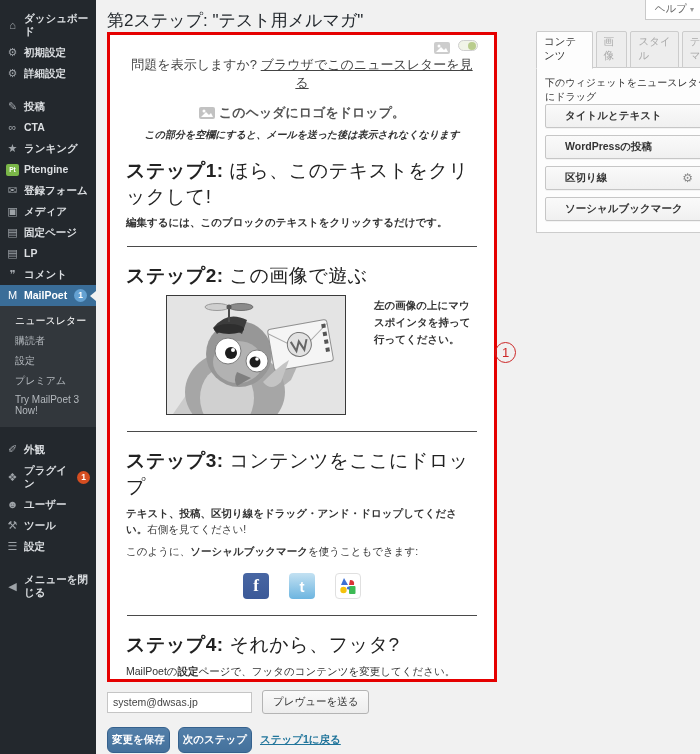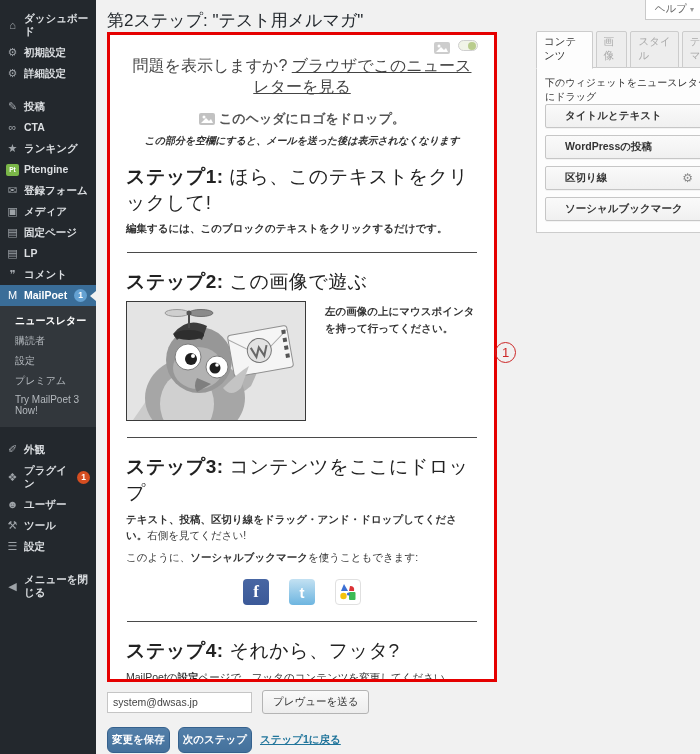--- a/index.html
+++ b/index.html
@@ -33,21 +33,21 @@
     font-size:8.5px; font-weight:bold; min-width:13px; height:13px;
     display:inline-flex; align-items:center; justify-content:center; margin-left:2px;
   }
   .badge-red {
     background:#d54e21; color:#fff; border-radius:50%;
     font-size:8.5px; font-weight:bold; min-width:13px; height:13px;
     display:inline-flex; align-items:center; justify-content:center; margin-left:2px;
   }
   #submenu { background:#32373c; padding:5px 0 8px; }
   .submenu-item { padding:3px 8px 3px 15px; color:#b4b9be; cursor:pointer; font-size:10px; }
-  .submenu-item.current { color:#fff; font-weight:bold; }
+  .submenu-item.current { color:#fff; font-weight:normal; }
   .pt-icon {
     display:inline-flex; width:13px; min-width:13px; height:12px; align-items:center; justify-content:center;
     background:#7ab648; color:#fff; border-radius:2px; font-size:6.5px; font-weight:bold;
   }
   
   #help-tab {
     position:absolute; right:0; top:0; background:#fff;
     border:1px solid #c9c9c9; border-top:none; border-right:none;
     padding:2px 6px 3px 9px; font-size:10.5px; color:#666; cursor:pointer;
   }
@@ -64,33 +64,33 @@
   .editor-controls { text-align:right; height:13px; }
   .editor-controls > * { display:inline-block; vertical-align:top; }
   .toggle {
     width:20px; height:11px; border:1px solid #cfcfcf; border-radius:6px;
     background:#f1f4e8; position:relative; margin-left:4px; cursor:pointer;
   }
   .toggle::after {
     content:''; position:absolute; right:1px; top:1px; width:8px; height:8px;
     border-radius:50%; background:#b9cc8d;
   }
-  .view-line { text-align:center; font-size:16px; color:#444; margin-top:3px; }
+  .view-line { text-align:center; font-size:13px; color:#444; margin-top:3px; }
   .view-line a { color:#444; text-decoration:underline; cursor:pointer; }
   .drop-zone { text-align:center; margin-top:12px; }
   .drop-title { font-size:13px; font-weight:bold; color:#555; }
   .drop-title svg { vertical-align:-2px; margin-right:4px; }
   .drop-hint { font-size:10px; font-style:italic; font-weight:bold; color:#333; margin-top:6px; }
   h2.step { font-size:19px; font-weight:normal; color:#222; margin:16px 0 6px; letter-spacing:0.5px; }
   h2.step .b { font-weight:bold; }
   .small-line { font-size:10.5px; color:#333; line-height:1.5; }
   .small-line .b { font-weight:bold; }
   .step-body { font-size:10.5px; font-weight:bold; color:#333; }
   hr.divider { border:none; border-top:1px solid #4a4a4a; margin:16px 1px; }
-  .step2-row { display:flex; gap:19px; margin-top:2px; }
+  .step2-row { display:flex; gap:28px; margin-top:2px;margin-left:40px; }
   .step2-image {
     width:180px; height:120px; border:1px solid #3a3a3a; background:#e4e4e4;
     flex:none; cursor:pointer;
   }
   .step2-caption { font-size:10.5px; font-weight:bold; color:#333; line-height:1.6; padding-top:2px; width:165px; }
   .social-row { display:flex; justify-content:center; gap:20px; margin:14px 0 8px; }
   .soc { width:26px; height:26px; border-radius:4px; display:flex; align-items:center; justify-content:center; cursor:pointer; }
   .soc-fb { background:linear-gradient(#4866a3,#3b5998); color:#fff; font-weight:bold; font-size:17px; font-family:"Liberation Serif",serif; }
   .soc-tw { background:linear-gradient(#c3e1f2,#6db5e0); color:#fff; font-weight:bold; font-size:15px; }
   .soc-g  { background:#fff; border:1px solid #e0e0e0; }

